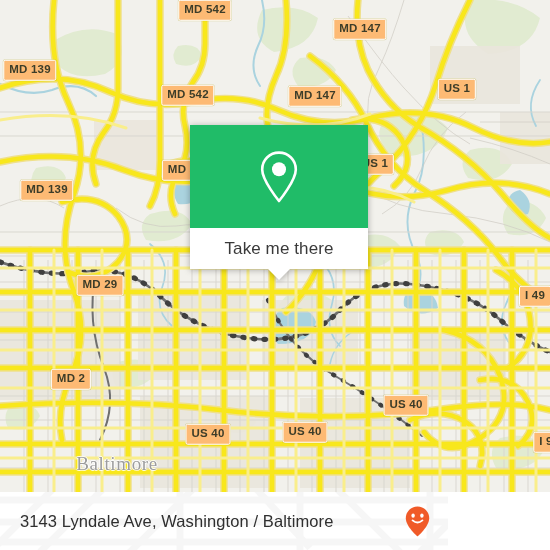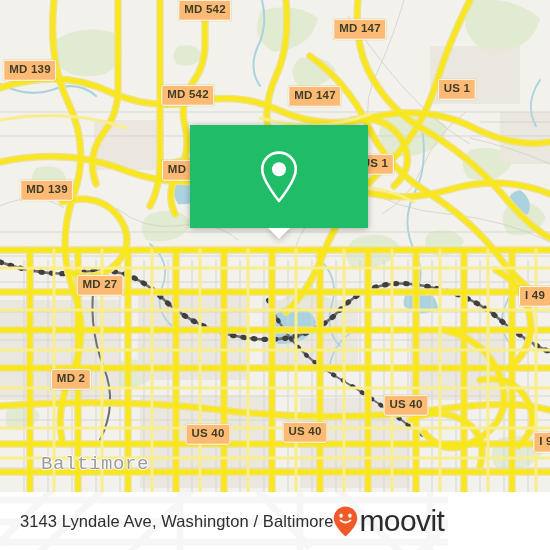--- a/index.html
+++ b/index.html
@@ -55,30 +55,31 @@
     white-space: nowrap;
     box-shadow: 0 0 0 0.5px rgba(180,170,40,.35);
     transform: translate(-50%, -50%);
   }
 
   
   .city-label {
     position: absolute;
     transform: translate(-50%, -50%);
     color: #9c9c9c;
-    font-family: Liberation Mono, monospace;
+    font-family: Liberation Serif, serif;
     font-size: 19px;
     font-weight: normal;
     letter-spacing: .6px;
     text-shadow:
        1px  0 0 rgba(255,255,255,.85),
       -1px  0 0 rgba(255,255,255,.85),
        0  1px 0 rgba(255,255,255,.85),
        0 -1px 0 rgba(255,255,255,.85);
     white-space: nowrap;
+    padding-left: 44px;
   }
 
   
   .osm-attribution {
     position: absolute;
     left: 4px;
     bottom: 2px;
     color: #3b3b3b;
     font-family: "Liberation Sans", sans-serif;
     font-size: 11.5px;
@@ -377,37 +378,40 @@
     <div>
       <div class="shield" style="left:205px;top:10px">MD 542</div>
       <div class="shield" style="left:360px;top:29px">MD 147</div>
       <div class="shield" style="left:30px;top:70px">MD 139</div>
       <div class="shield" style="left:188px;top:95px">MD 542</div>
       <div class="shield" style="left:315px;top:96px">MD 147</div>
       <div class="shield" style="left:457px;top:89px">US 1</div>
       <div class="shield" style="left:47px;top:190px">MD 139</div>
       <div class="shield" style="left:182px;top:170px">MD 5</div>
       <div class="shield" style="left:375px;top:164px">US 1</div>
-      <div class="shield" style="left:100px;top:285px">MD 27</div>
+      <div class="shield" style="left:100px;top:285px">MD 29</div>
       <div class="shield" style="left:535px;top:296px">I 49</div>
       <div class="shield" style="left:71px;top:379px">MD 2</div>
       <div class="shield" style="left:406px;top:405px">US 40</div>
       <div class="shield" style="left:208px;top:434px">US 40</div>
       <div class="shield" style="left:305px;top:432px">US 40</div>
       <div class="shield" style="left:546px;top:442px">I 9</div>
     </div>
 
     <div class="city-label" style="left:95px;top:464px">Baltimore</div>
 
     <div class="callout">
       <div class="callout-head">
         <svg class="callout-pin" viewBox="0 0 40 54">
           <path d="M20 2.6 C10.6 2.6 3.2 10 3.2 19.4 C3.2 30.5 20 51 20 51 C20 51 36.8 30.5 36.8 19.4 C36.8 10 29.4 2.6 20 2.6 Z" fill="none" stroke="#ffffff" stroke-width="2.6" stroke-linejoin="round"></path>
           <circle cx="20" cy="19.2" r="7" fill="#ffffff"></circle>
         </svg>
+      </div>
+      <div class="callout-body">
+        <span class="callout-label">Take me there</span>
       </div>
       <div class="callout-tip"></div>
     </div>
 
   </div>
 
   <div class="footer">
     <svg class="footer-watermark" width="550" height="58" viewBox="0 0 550 58" aria-hidden="true">
       <g stroke="#f0f0f0" stroke-width="7" fill="none">
         <path d="M-10,60 L60,-10 M40,60 L110,-10 M120,70 L210,-20 M250,-10 L310,56
@@ -421,18 +425,17 @@
       <div class="footer-address">3143 Lyndale Ave, Washington / Baltimore</div>
 
       <div class="brand">
         <svg class="brand-pin" viewBox="0 0 25 31">
           <path d="M12.5 0.6 C5.9 0.6 0.8 5.7 0.8 12.2 C0.8 20.5 12.5 30.4 12.5 30.4
                    C12.5 30.4 24.2 20.5 24.2 12.2 C24.2 5.7 19.1 0.6 12.5 0.6 Z" fill="#f05a28"></path>
           <ellipse cx="8.1" cy="9.6" rx="1.7" ry="2.2" fill="#ffffff"></ellipse>
           <ellipse cx="16.9" cy="9.6" rx="1.7" ry="2.2" fill="#ffffff"></ellipse>
           <path d="M7.6 14.4 q4.9 4.2 9.8 0" fill="none" stroke="#ffffff" stroke-width="1.9" stroke-linecap="round"></path>
         </svg>
-        <span class="brand-word">moovit</span>
       </div>
     </div>
   </div>
 
 </div>
 
 </body></html>

